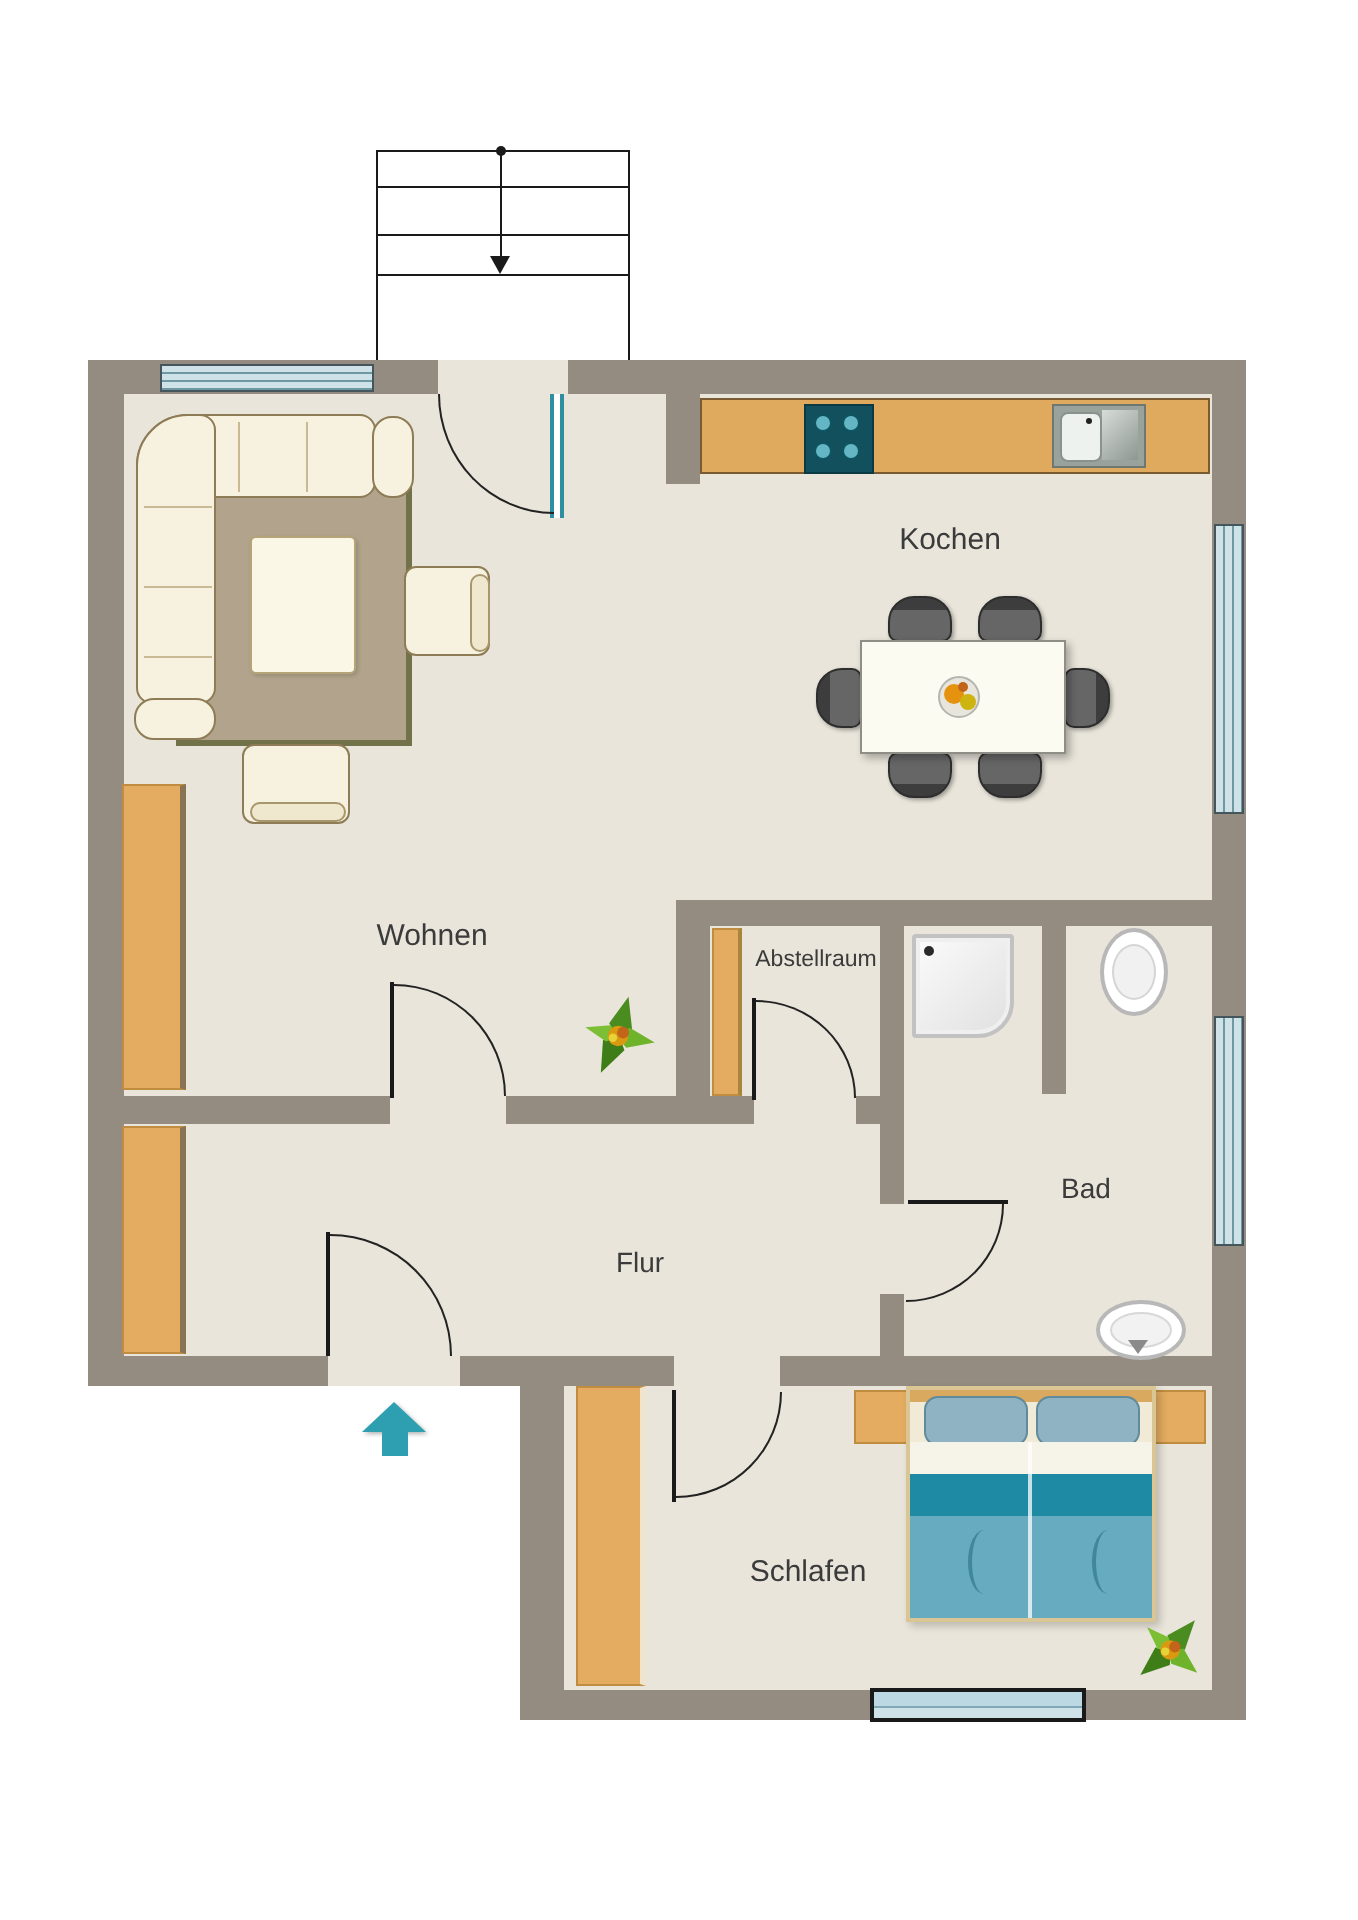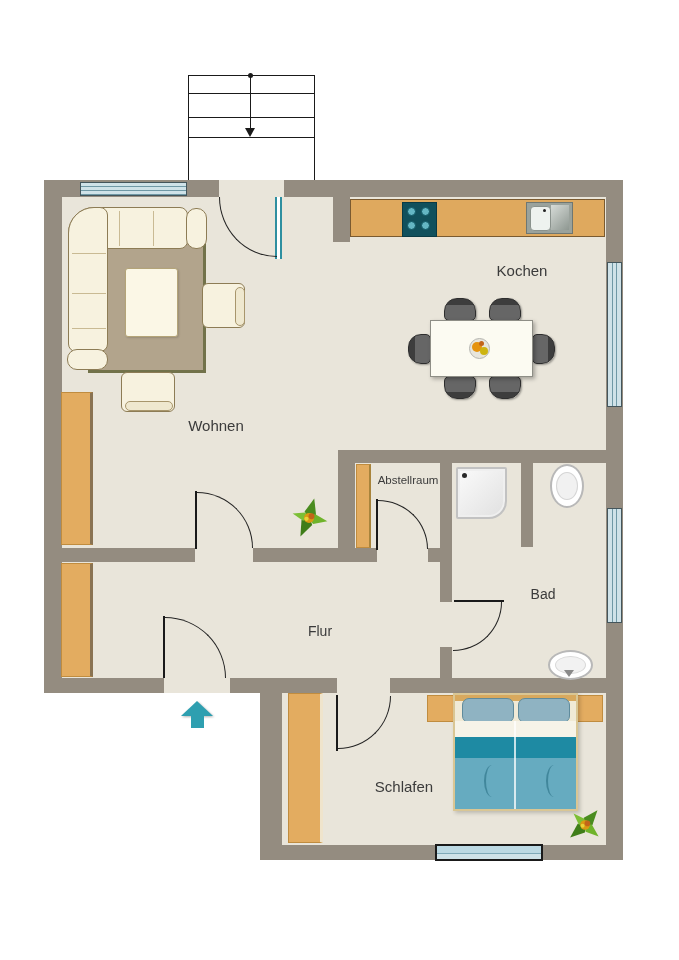--- a/index.html
+++ b/index.html
@@ -205,20 +205,20 @@
         </g>
       <g transform="rotate(315 26 26)">
           <path d="M26 6 L31 20 L26 27 L21 20 Z" fill="#7cbf35"></path>
         </g>
       <circle cx="26" cy="26" r="6" fill="#d99a12"></circle>
       <circle cx="29" cy="24" r="3.5" fill="#c2651a"></circle>
       <circle cx="23" cy="27" r="2.5" fill="#e8d23a"></circle>
     </g>
   </svg>
 
-  <div class="lbl" style="left:475px;top:270px;margin-left:47px;">Kochen</div>
-  <div class="lbl" style="left:216px;top:425px;">Wohnen</div>
+  <div class="lbl" style="left:475px;top:270px;">Kochen</div>
+  <div class="lbl" style="left:216px;top:468px;">Wohnen</div>
   <div class="lbl" style="left:408px;top:480px;font-size:11.5px;">Abstellraum</div>
   <div class="lbl" style="left:543px;top:594px;font-size:14px;">Bad</div>
   <div class="lbl" style="left:320px;top:631px;font-size:14px;">Flur</div>
   <div class="lbl" style="left:404px;top:786px;">Schlafen</div>
 
 </div>
 
 </body></html>

